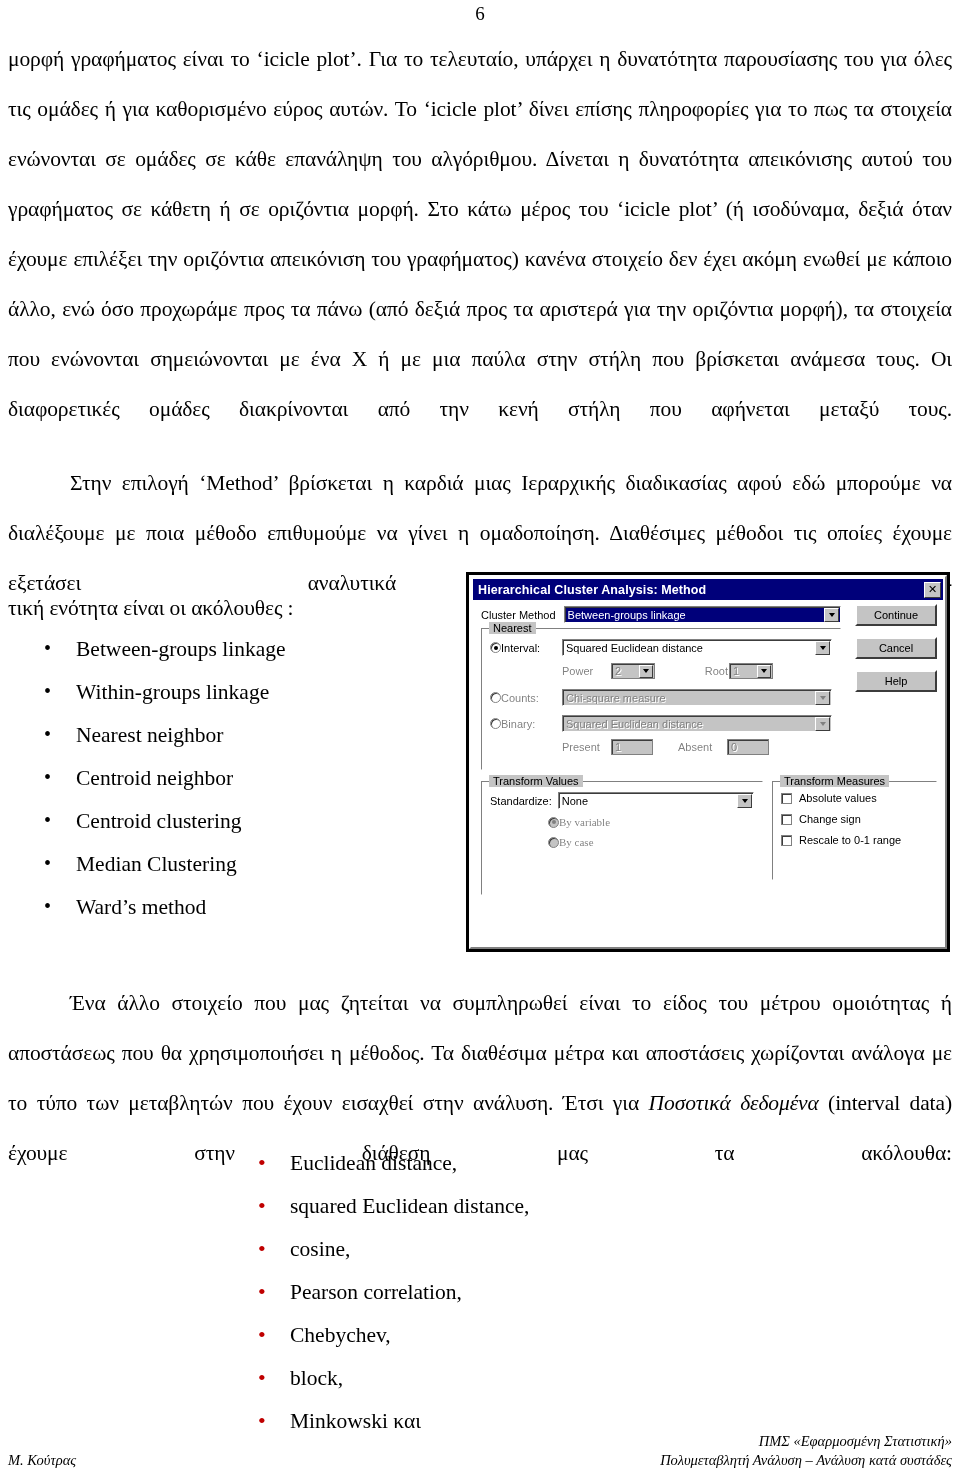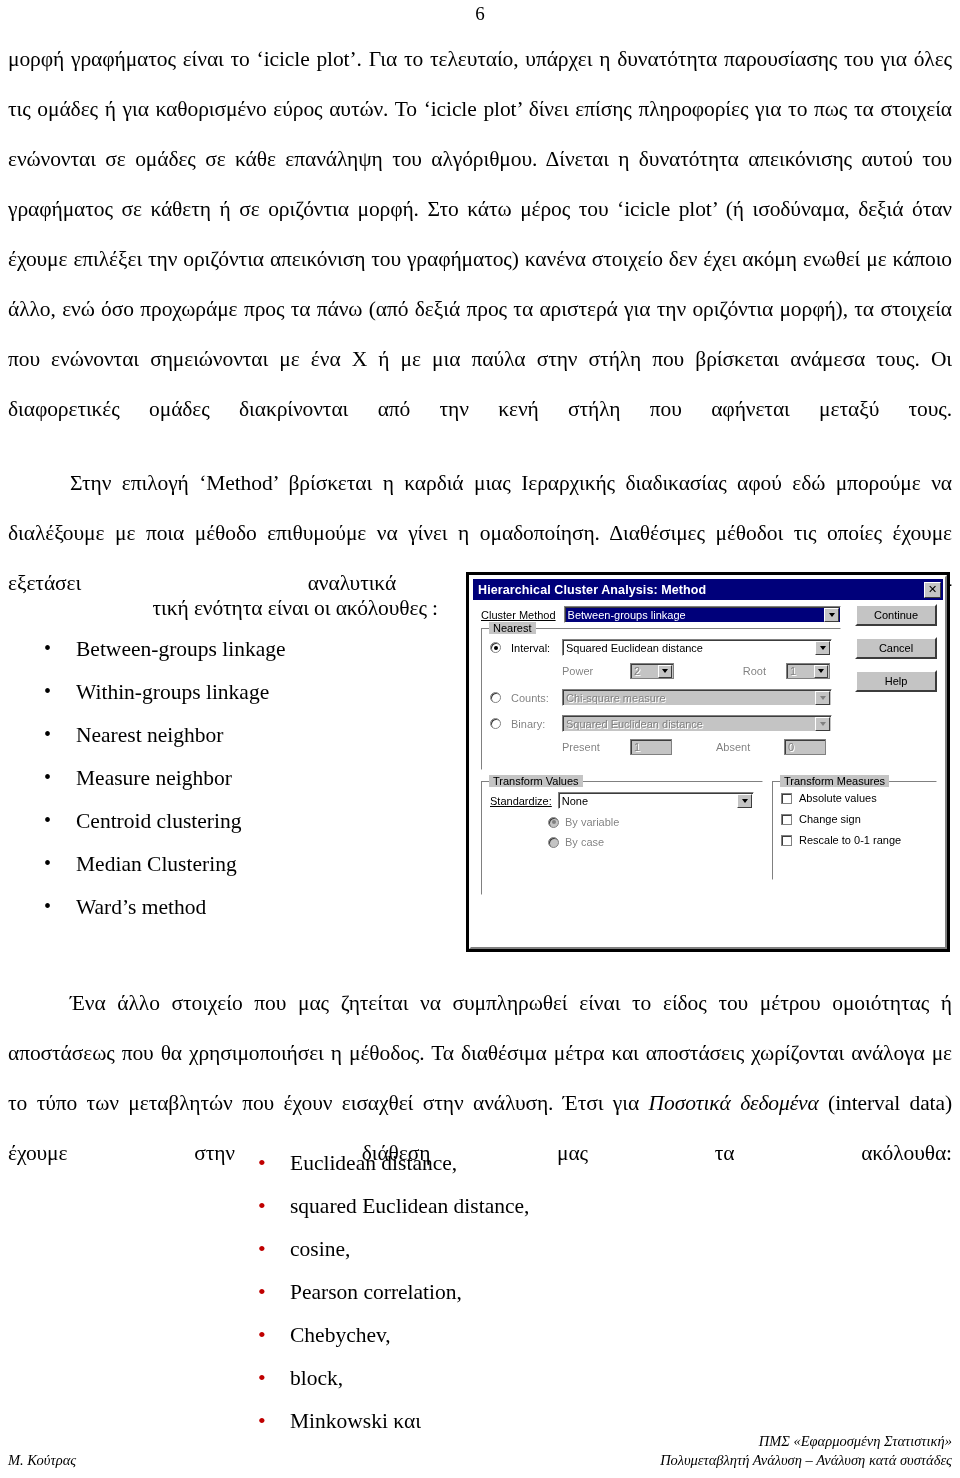--- a/index.html
+++ b/index.html
@@ -172,21 +172,21 @@
     color: #000000;
   }
 
   
   .row-cluster {
     display: flex;
     align-items: center;
     gap: 8px;
     margin-bottom: 5px;
   }
-  .lbl { white-space: nowrap; font-size: 11px; text-decoration: underline; }
+  .lbl { white-space: nowrap; font-size: 11px; }
 
   .combo {
     position: relative;
     height: 17px;
     background: #ffffff;
     border: 1px solid #808080;
     border-right-color: #ffffff;
     border-bottom-color: #ffffff;
     box-shadow: inset 1px 1px 0 #404040;
     display: flex;
@@ -278,21 +278,21 @@
     display: flex;
     align-items: center;
     gap: 6px;
     margin-bottom: 9px;
   }
   .mrow .radio-label {
     width: 66px;
     flex: 0 0 auto;
     display: flex;
     align-items: center;
-    gap: 10px;
+    gap: 0;
     font-size: 11px;
   }
   .mrow .combo { flex: 1; }
 
   .radio {
     width: 11px;
     height: 11px;
     border-radius: 50%;
     background: #ffffff;
     border: 1px solid #808080;
@@ -313,21 +313,21 @@
   }
   .radio.disabled { background: #c0c0c0; }
   .radio.disabled.checked::after { background: #808080; }
 
   .dim { color: #808080; text-shadow: 1px 1px 0 #ffffff; }
 
   
   .subrow {
     display: flex;
     align-items: center;
-    gap: 20px;
+    gap: 1px;
     margin: -2px 0 10px 72px;
     font-size: 11px;
   }
   .subrow .cap { width: 48px; flex: 0 0 auto; }
   .spin {
     width: 44px;
     height: 16px;
     background: #c0c0c0;
     border: 1px solid #808080;
     box-shadow: inset 1px 1px 0 #404040;
@@ -371,23 +371,23 @@
     display: flex;
     align-items: center;
     gap: 6px;
     margin-bottom: 7px;
   }
   .std-row .combo { flex: 1; }
 
   .sub-radio {
     display: flex;
     align-items: center;
-    gap: 6px;
     margin: 0 0 8px 58px;
     font-size: 11px;
+    font-family: Liberation Serif, serif;
   }
 
   .check-row {
     display: flex;
     align-items: center;
     gap: 7px;
     margin-bottom: 9px;
     font-size: 11px;
   }
   .checkbox {
@@ -408,29 +408,29 @@
   <div class="page-number">6</div>
 
   <div class="textblock justify-all" style="top: 34px; width: 944px;">
     <p>μορφή γραφήματος είναι το ‘icicle plot’. Για το τελευταίο, υπάρχει η δυνατότητα παρουσίασης του για όλες τις ομάδες ή για καθορισμένο εύρος αυτών. Το ‘icicle plot’ δίνει επίσης πληροφορίες για το πως τα στοιχεία ενώνονται σε ομάδες σε κάθε επανάληψη του αλγόριθμου. Δίνεται η δυνατότητα απεικόνισης αυτού του γραφήματος σε κάθετη ή σε οριζόντια μορφή. Στο κάτω μέρος του ‘icicle plot’ (ή ισοδύναμα, δεξιά όταν έχουμε επιλέξει την οριζόντια απεικόνιση του γραφήματος) κανένα στοιχείο δεν έχει ακόμη ενωθεί με κάποιο άλλο, ενώ όσο προχωράμε προς τα πάνω (από δεξιά προς τα αριστερά για την οριζόντια μορφή), τα στοιχεία που ενώνονται σημειώνονται με ένα Χ ή με μια παύλα στην στήλη που βρίσκεται ανάμεσα τους. Οι διαφορετικές ομάδες διακρίνονται από την κενή στήλη που αφήνεται μεταξύ τους.</p>
   </div>
 
   <div class="textblock indent justify-all" style="top: 458px; width: 944px;">
     <p>Στην επιλογή ‘Method’ βρίσκεται η καρδιά μιας Ιεραρχικής διαδικασίας αφού εδώ μπορούμε να διαλέξουμε με ποια μέθοδο επιθυμούμε να γίνει η ομαδοποίηση. Διαθέσιμες μέθοδοι τις οποίες έχουμε εξετάσει αναλυτικά στην θεωρη-</p>
   </div>
 
-  <div class="textblock" style="top: 583px; width: 430px; text-align: right;">
+  <div class="textblock" style="top: 583px; width: 430px; text-align: left;">
     <p>τική ενότητα είναι οι ακόλουθες :</p>
   </div>
 
   <ul class="bullets black" id="methods-list">
     <li><span>Between-groups linkage</span></li>
     <li><span>Within-groups linkage</span></li>
     <li><span>Nearest neighbor</span></li>
-    <li><span>Measure neighbor</span></li>
+    <li><span>Centroid neighbor</span></li>
     <li><span>Centroid clustering</span></li>
     <li><span>Median Clustering</span></li>
     <li><span>Ward’s method</span></li>
   </ul>
 
   <div class="dialog-shot">
     <div class="dialog">
 
       <div class="titlebar">
         <span class="title">Hierarchical Cluster Analysis: Method</span>

